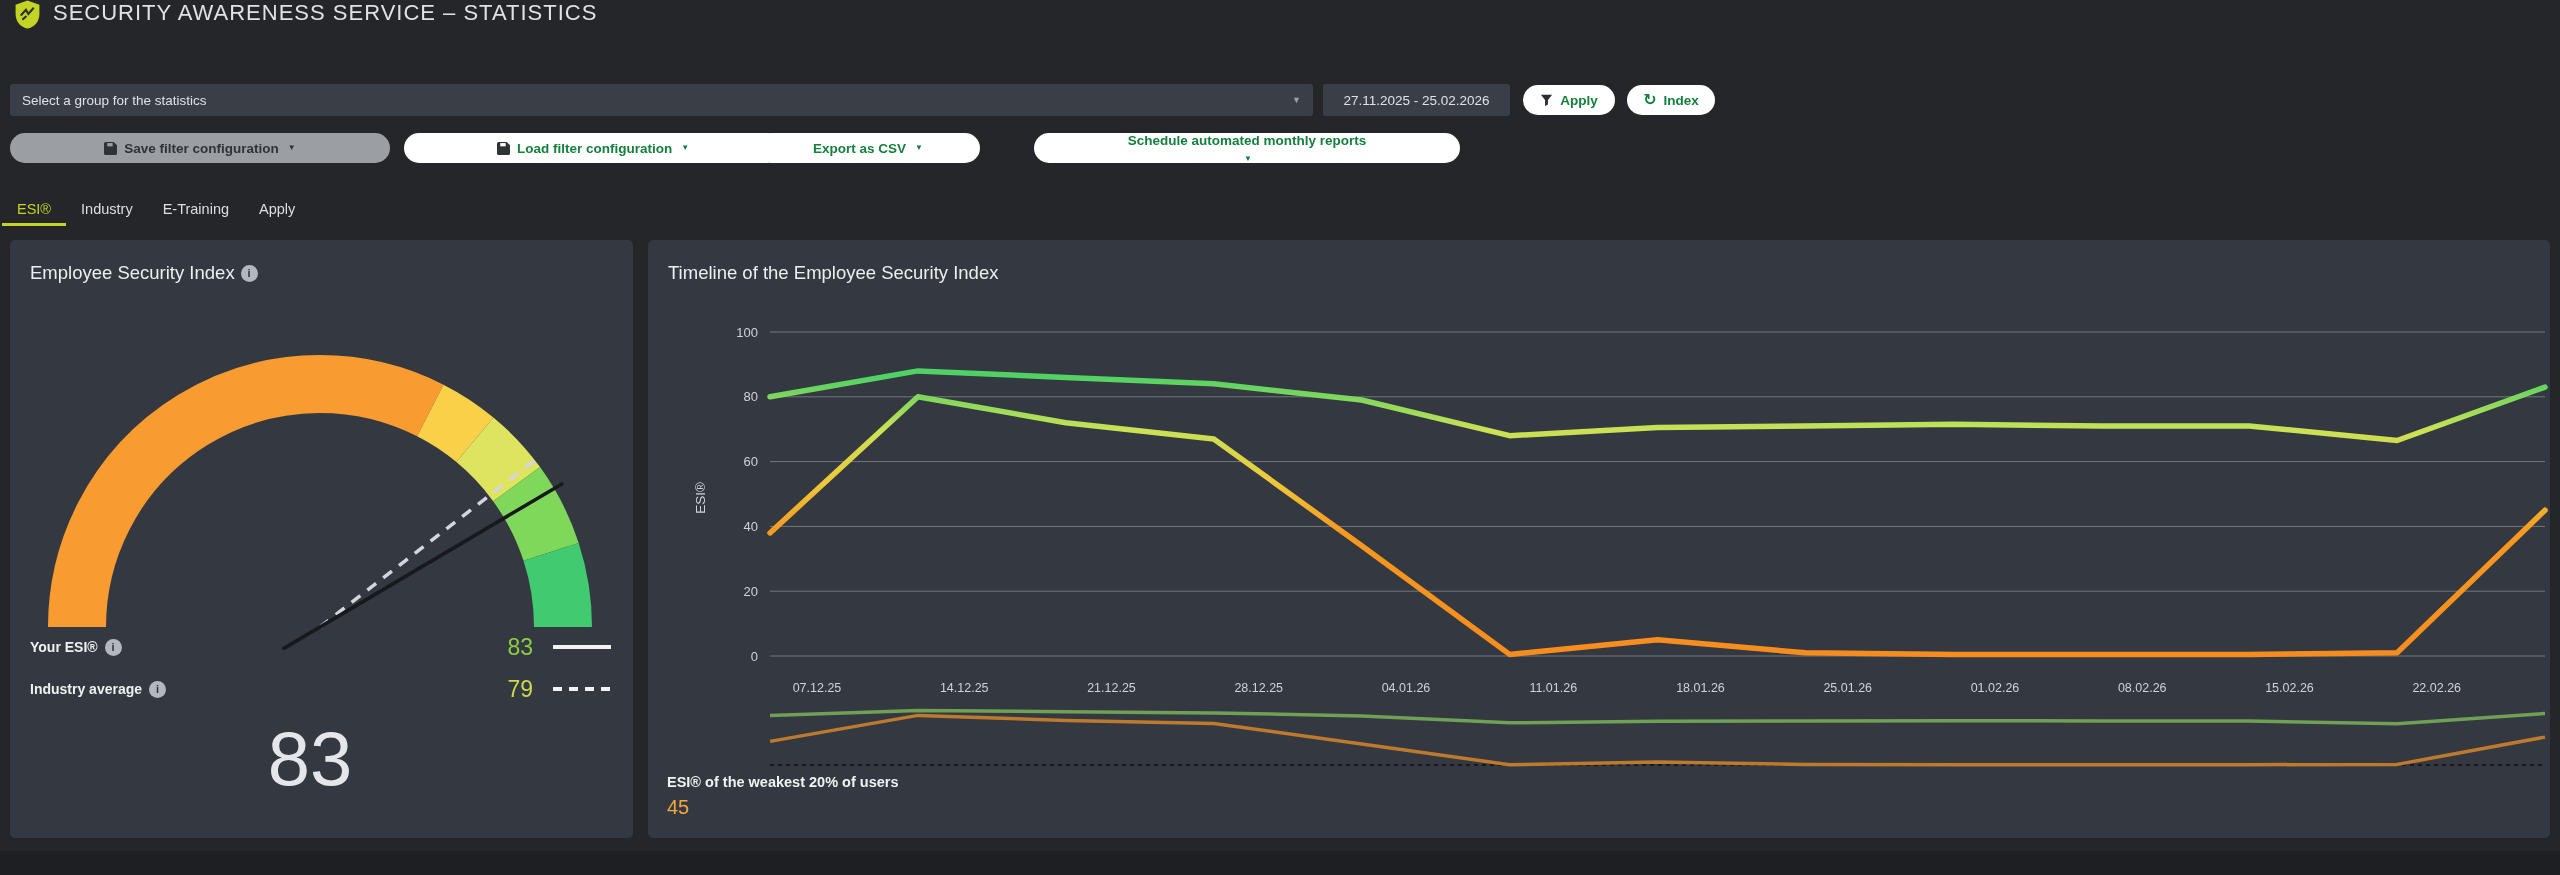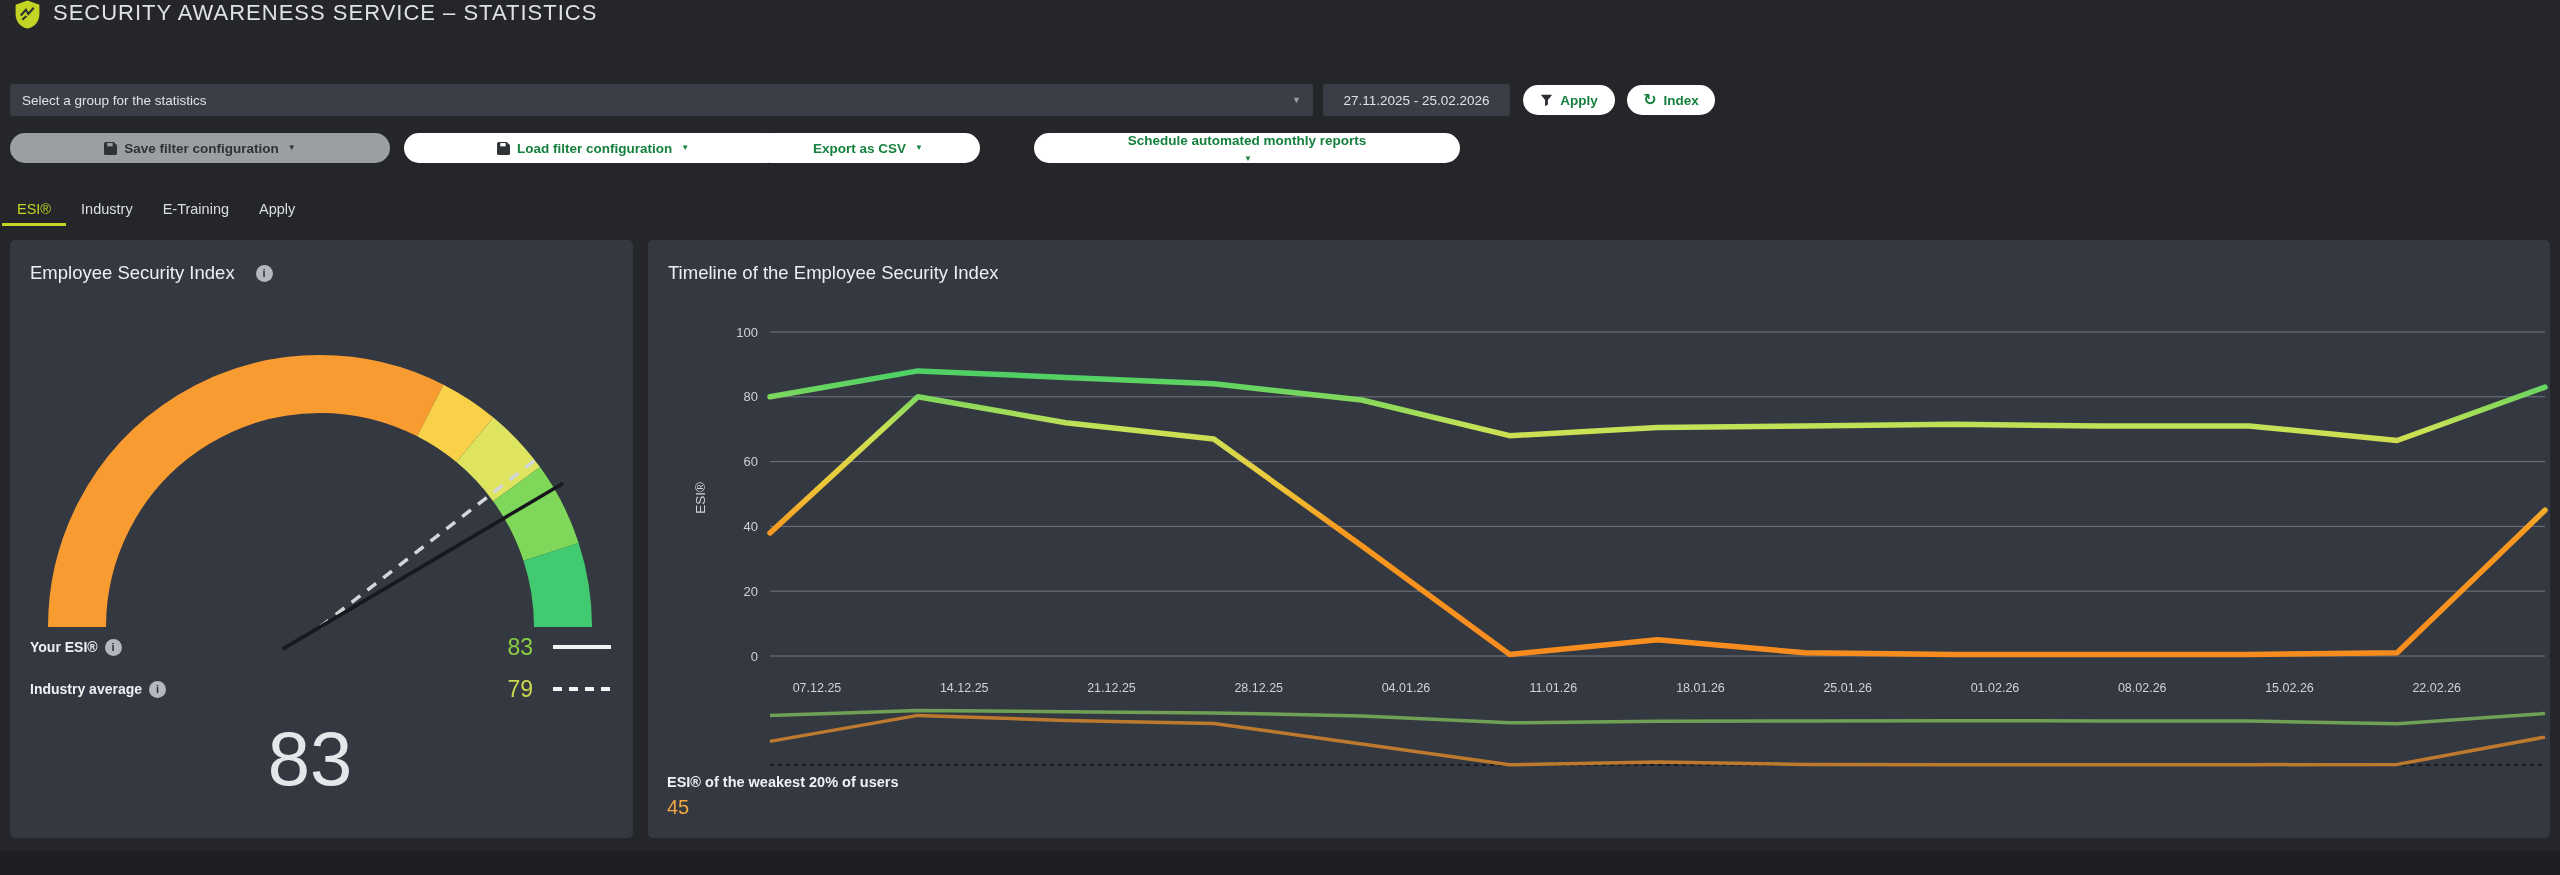--- a/index.html
+++ b/index.html
@@ -36,21 +36,21 @@
   
   #tabs { position:absolute; left:2px; top:194px; display:flex; height:32px; }
   .tab { padding:0 15px; display:flex; align-items:center; font-size:14.5px; color:#dcdee1;
     cursor:pointer; border-bottom:3px solid transparent; }
 
   
   .card { position:absolute; top:240px; height:598px; background:#343840; border-radius:5px; }
   #esi-card { left:10px; width:623px; }
   #timeline-card { left:648px; width:1902px; }
   .card-title { position:absolute; left:20px; top:22px; font-size:18.5px; color:#eceef0;
-    display:flex; align-items:center; gap:21px; }
+    display:flex; align-items:center; gap:6px; }
   .info-i { width:17px; height:17px; border-radius:50%; background:#b4b8be; color:#2f3237;
     font-size:11px; font-weight:700; display:inline-flex; align-items:center; justify-content:center;
     font-style:normal; cursor:pointer; flex:0 0 auto; }
 
   
   #gauge-svg { position:absolute; left:0; top:0; width:623px; height:598px; }
   #gauge-value { position:absolute; left:227px; top:540px; width:146px; text-align:center;
     font-size:76px; font-weight:300; color:#e4e6e9; line-height:1; transform:translateY(-0.78em); }
   .legend-row { position:absolute; left:20px; width:583px; height:30px; display:flex; align-items:center; }
   #legend-row-0 { top:392px; } #legend-row-1 { top:434px; }

